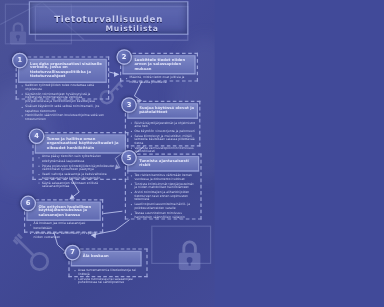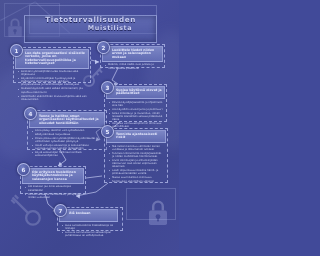--- a/index.html
+++ b/index.html
@@ -16,25 +16,25 @@
     overflow:hidden;
   }
   
   .deco-line{position:absolute;border:1px solid rgba(160,170,225,.22);pointer-events:none;}
   .deco-diag{position:absolute;height:1px;background:rgba(170,180,230,.20);transform-origin:0 0;}
   .deco-glow{position:absolute;background:rgba(150,160,220,.10);filter:blur(6px);border-radius:50%;}
   .watermark{position:absolute;opacity:.18;pointer-events:none;}
 
   
   #title-panel{
-    position:absolute;left:24px;top:15px;width:131px;height:26px;
+    position:absolute;left:24px;top:1px;width:131px;height:26px;
     border:1px solid rgba(175,185,235,.55);
     background:linear-gradient(180deg,rgba(120,132,200,.55),rgba(86,97,170,.45));
     box-shadow:0 0 6px rgba(20,25,70,.5) inset;
-    display:flex;flex-direction:column;align-items:center;justify-content:flex-start;
+    display:flex;flex-direction:column;align-items:center;justify-content:flex-end;
   }
   .title-line{
     color:#c8cdf2;font-weight:bold;letter-spacing:.6px;
     text-shadow:0 1px 0 rgba(25,30,80,.9);
     white-space:nowrap;
   }
   #title-1{font-size:7.2px;line-height:8px;}
   #title-2{font-size:6.4px;line-height:8px;margin-left:39px;}
 
   

